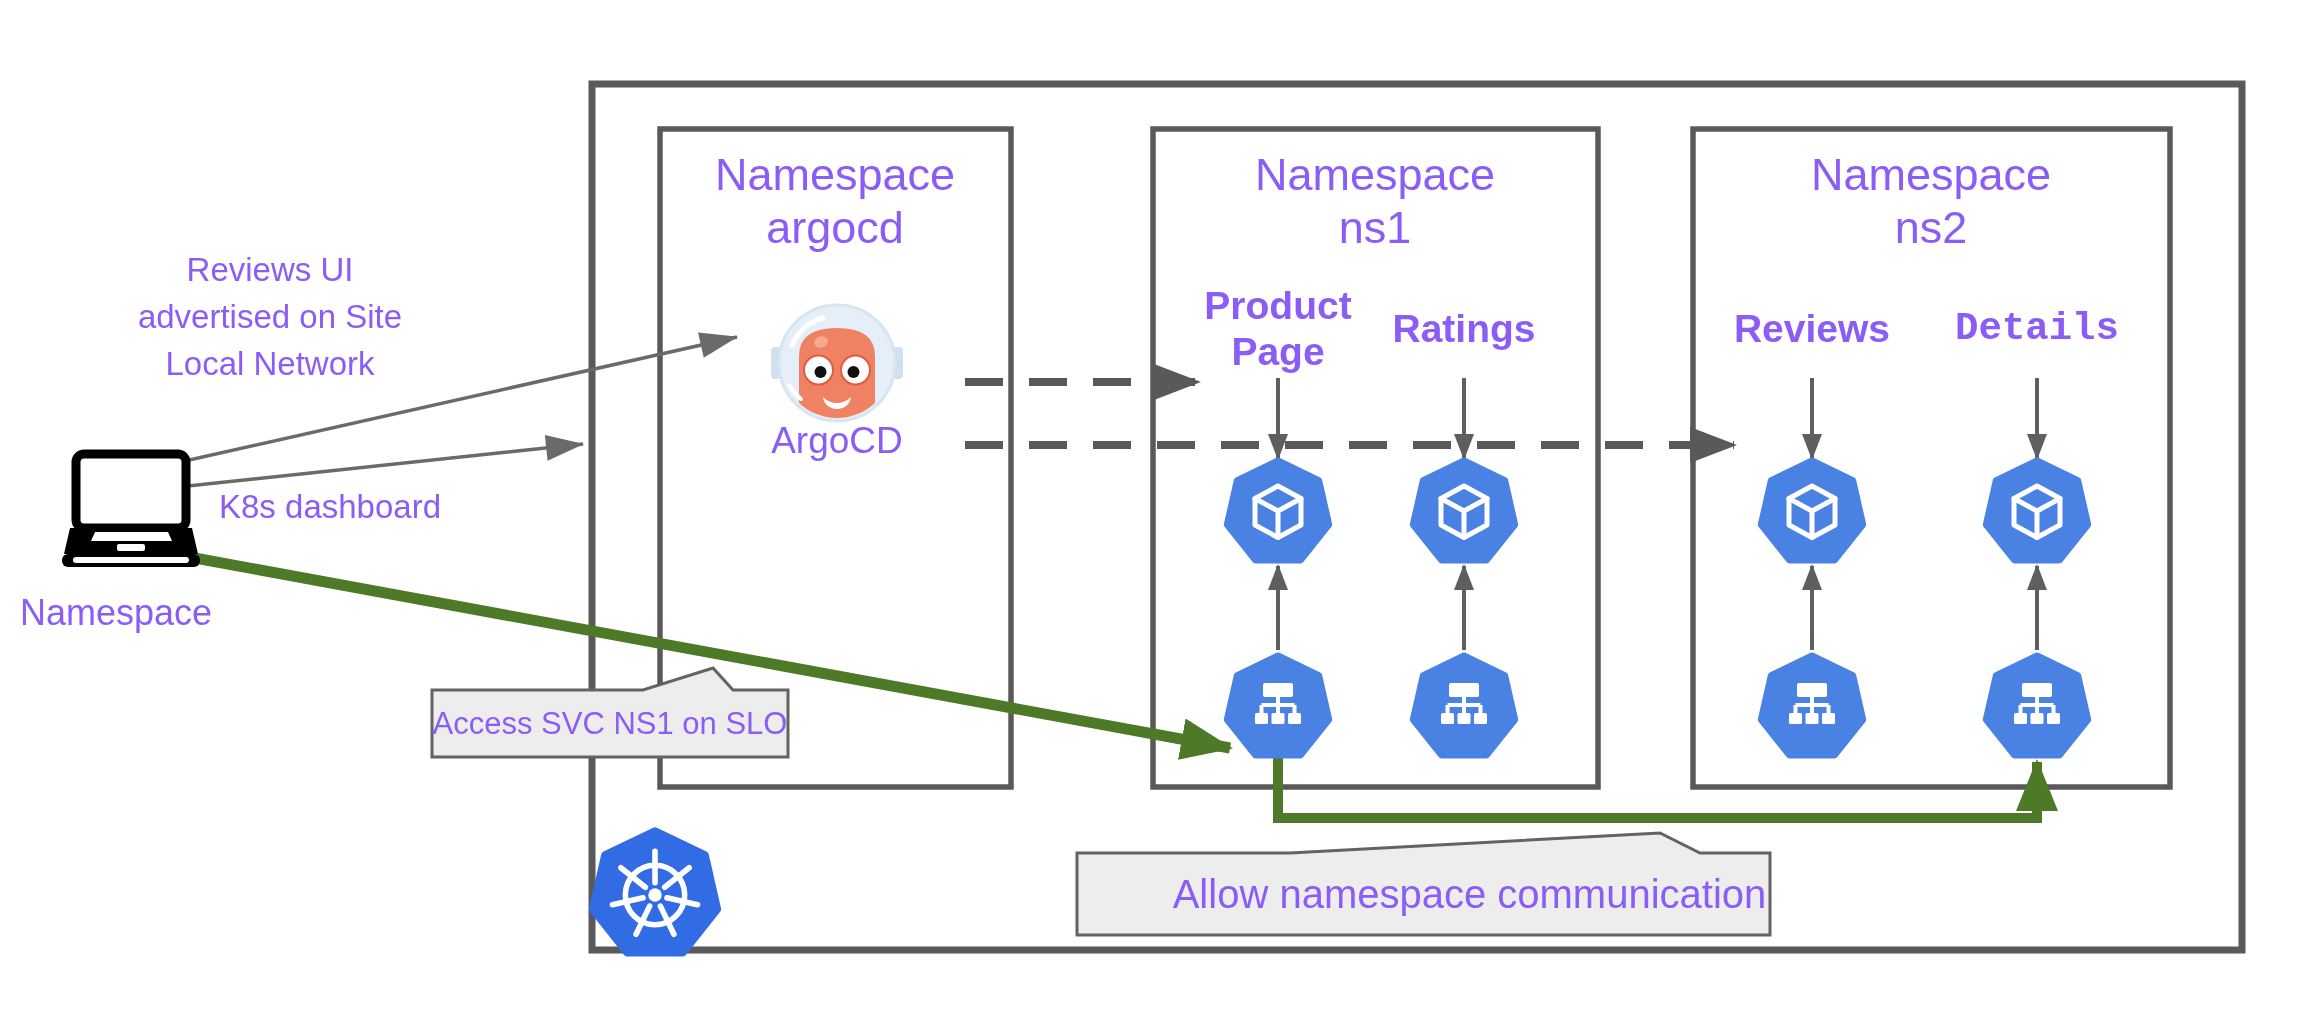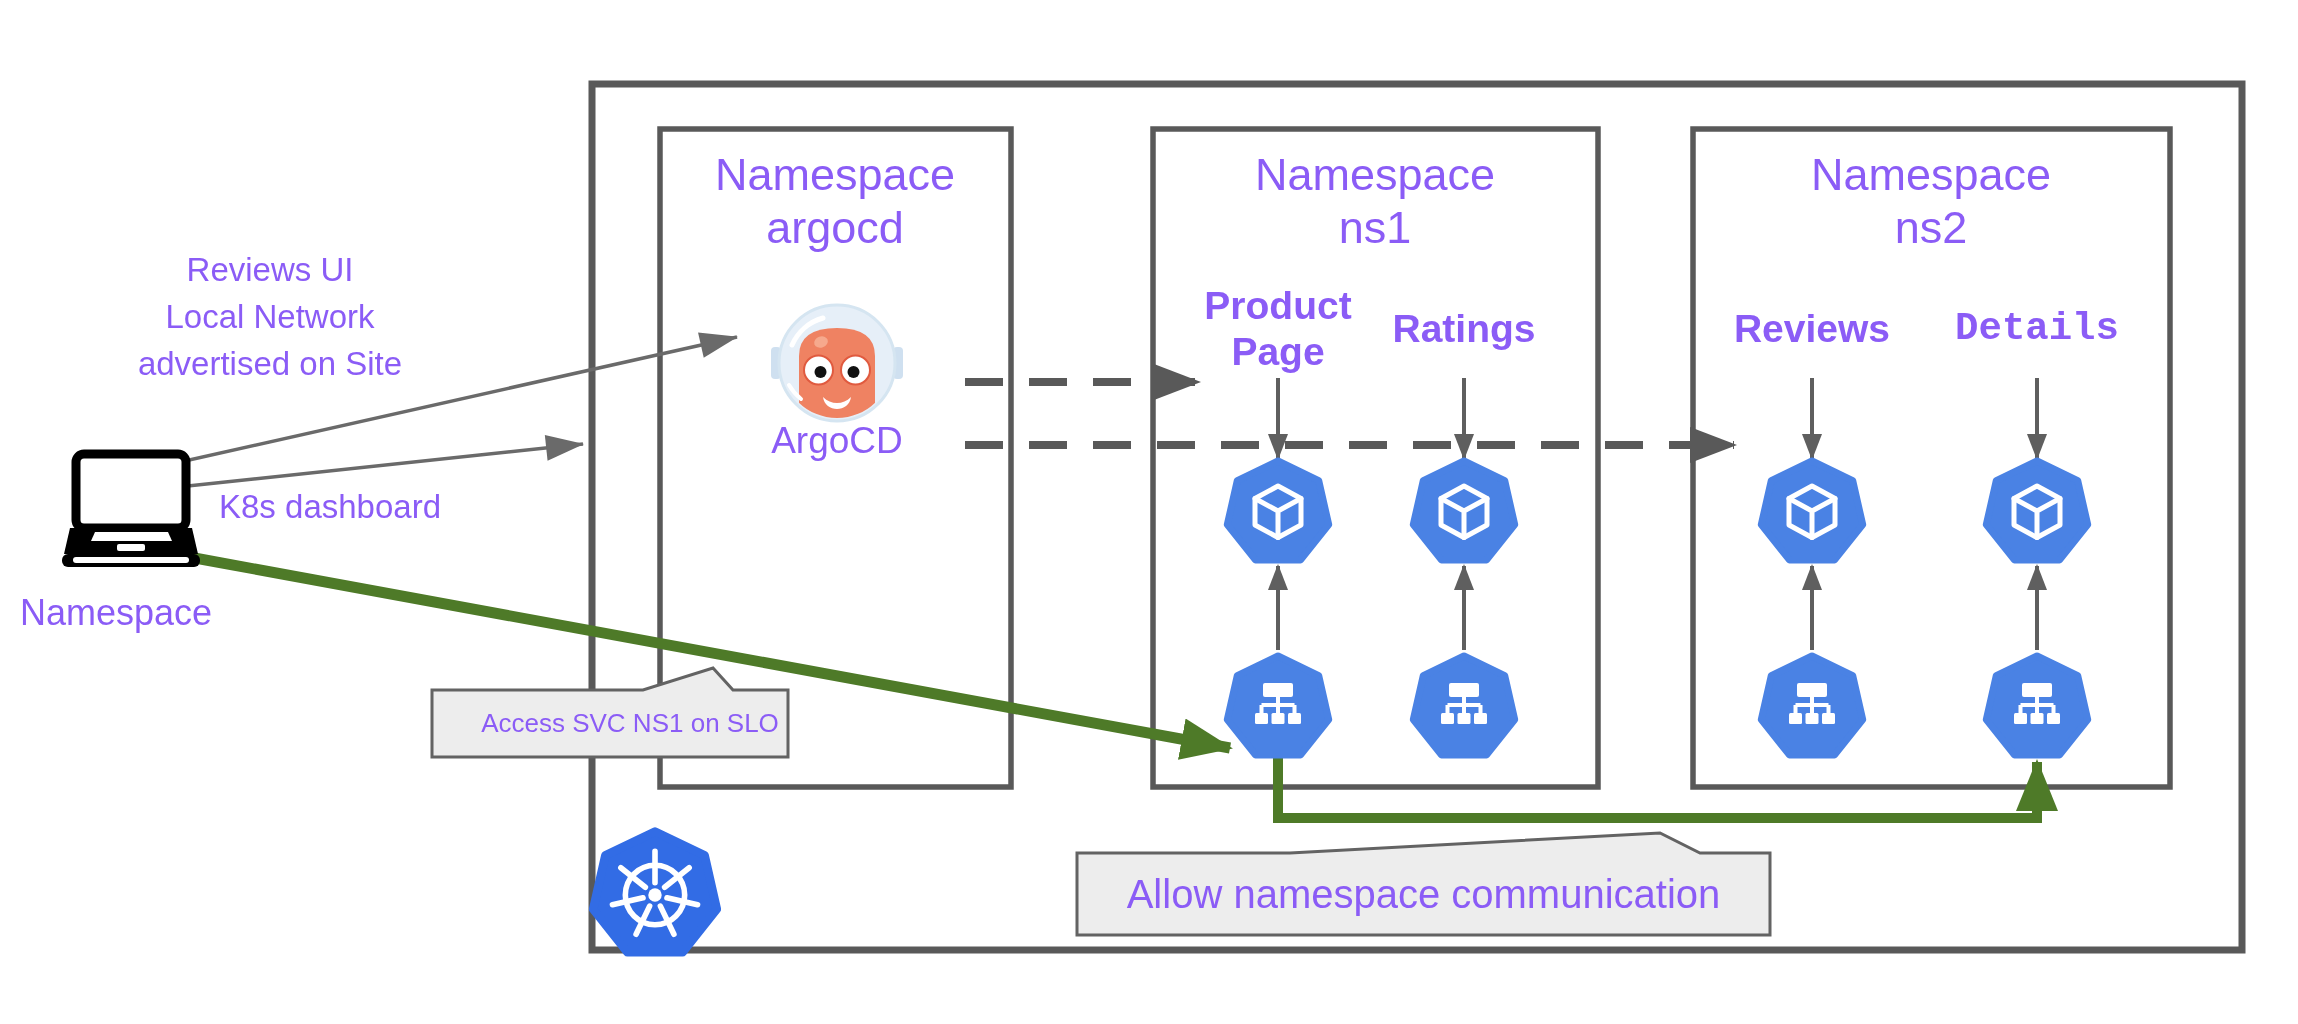--- a/index.html
+++ b/index.html
@@ -17,22 +17,22 @@
   #title-argocd{left:685px;top:148px;width:300px;}
   #title-ns1{left:1225px;top:148px;width:300px;}
   #title-ns2{left:1781px;top:148px;width:300px;}
   .wl{font-weight:bold;font-size:39px;line-height:46px;}
   #wl-pp{left:1193px;top:283px;width:170px;}
   #wl-ratings{left:1364px;top:306px;width:200px;text-align:center;}
   #wl-reviews{left:1712px;top:306px;width:200px;}
   #wl-details{left:1937px;top:306px;width:200px;font-family:Liberation Mono, monospace;}
   #argocd-app-label{left:737px;top:420px;width:200px;font-size:37px;}
   .callout-txt{display:flex;align-items:center;justify-content:center;}
-  #callout-access-text{left:452px;top:690px;width:356px;height:67px;font-size:26px;}
-  #callout-allow-text{left:1077px;top:853px;width:693px;height:82px;font-size:40px;}
+  #callout-access-text{left:432px;top:690px;width:356px;height:67px;font-size:31px;}
+  #callout-allow-text{left:1077px;top:853px;width:693px;height:82px;font-size:40px;padding-left:46px;}
 </style>
 </head>
 <body>
 
 <div class="canvas">
 
   <svg class="layer" width="2298" height="1024" viewBox="0 0 2298 1024">
     <defs>
       <marker id="mGray" markerUnits="userSpaceOnUse" markerWidth="40" markerHeight="28" refX="38" refY="14" orient="auto">
           <path d="M1,1 L39,14 L1,27 Z" fill="#6a6a6a"></path>
@@ -164,22 +164,22 @@
       <path d="M70,528 L192,528 L198,554 L64,554 Z" fill="#000000"></path>
       <path d="M95,532 L168,532 L172,541 L91,541 Z" fill="#ffffff"></path>
       <rect x="117" y="544" width="28" height="7" rx="2" fill="#ffffff"></rect>
       <rect x="62" y="554" width="138" height="13" rx="6" fill="#000000"></rect>
       <rect x="73" y="557" width="116" height="6" rx="3" fill="#ffffff"></rect>
     </g>
   </svg>
 
   <div class="txt ann" id="ann-argocd-ui">
     <div>Reviews UI</div>
+    <div>advertised on Site</div>
     <div>Local Network</div>
-    <div>advertised on Site</div>
   </div>
 
   <div class="txt ann" id="ann-kubectl">
     <div>K8s dashboard</div>
   </div>
 
   <div class="txt" id="operator-label">Namespace</div>
 
   <div class="txt ns-title" id="title-argocd">
     <div>Namespace</div>

